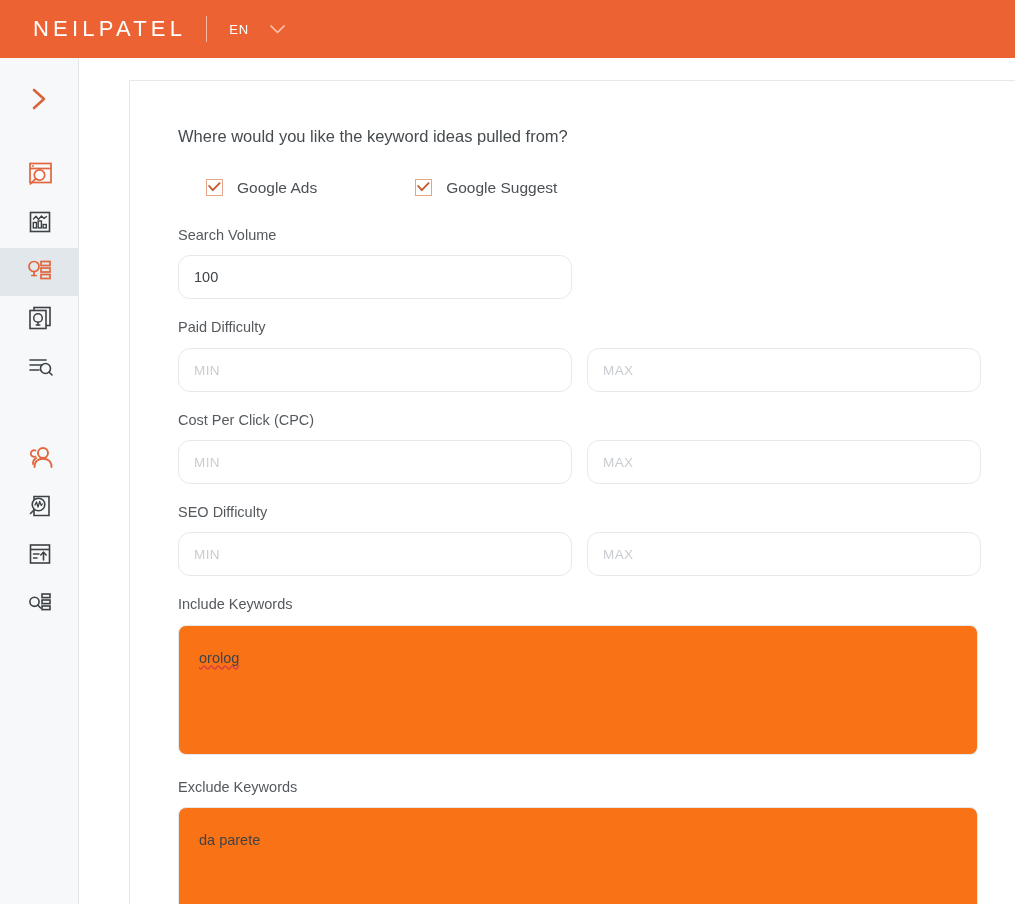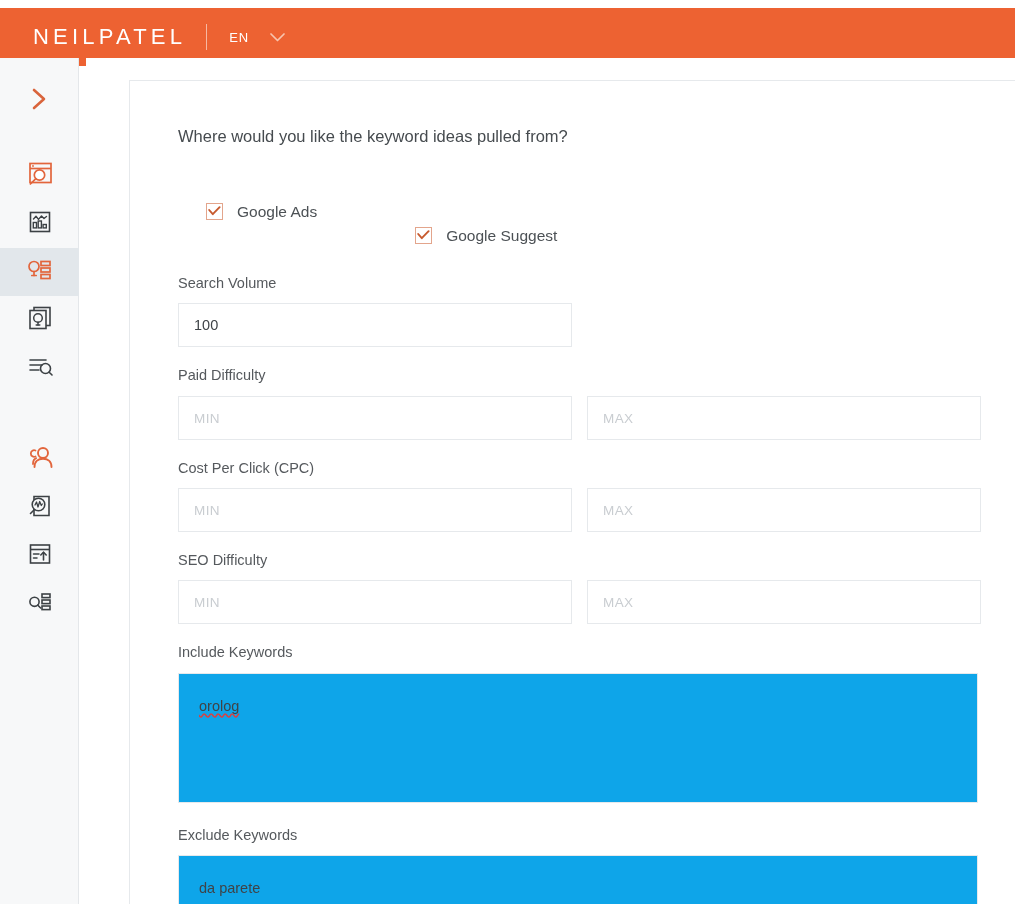--- a/index.html
+++ b/index.html
@@ -11,21 +11,21 @@
     height: 904px;
     overflow: hidden;
     background: #ffffff;
     font-family: "Liberation Sans", sans-serif;
     -webkit-font-smoothing: antialiased;
   }
 
   
   #topbar {
     position: absolute;
-    left: 0; top: 8px;
+    left: 0; top: 0;
     width: 1015px; height: 58px;
     background: #ed6232;
     display: flex;
     align-items: center;
   }
   #brand {
     margin-left: 33px;
     color: #ffffff;
     font-size: 22px;
     letter-spacing: 4.2px;
@@ -116,21 +116,21 @@
     display: flex;
     align-items: center;
     margin-bottom: 31px;
   }
   .check-item {
     display: flex;
     align-items: center;
     cursor: pointer;
     padding-left: 28px;
   }
-  .check-item + .check-item { margin-left: 70px; margin-top: 48px; }
+  .check-item + .check-item { margin-left: 70px; }
   .checkbox {
     width: 17px;
     height: 17px;
     border: 1px solid #e3a58c;
     background: #ffffff;
     box-sizing: border-box;
     display: flex;
     align-items: center;
     justify-content: center;
     flex: none;
@@ -158,41 +158,41 @@
     width: 394px;
     height: 44px;
     border: 1px solid #e6e9ec;
     box-sizing: border-box;
     background: #ffffff;
     font-family: "Liberation Sans", sans-serif;
     font-size: 14.5px;
     color: #3f4347;
     padding: 0 15px;
     outline: none;
-    border-radius: 0;
+    border-radius: 12px;
   }
   .txt::placeholder {
     color: #c9cdd1;
     font-size: 13.5px;
     letter-spacing: 0.4px;
   }
   .area-wrap { margin-bottom: 20px; }
   .area {
     width: 800px;
     height: 130px;
     border: 1px solid #e6e9ec;
     box-sizing: border-box;
-    background: #0ea5e9;
+    background: #f97316;
     font-family: "Liberation Sans", sans-serif;
     font-size: 14.5px;
     color: #3f4347;
     padding: 22px 20px;
     outline: none;
     resize: none;
-    border-radius: 0;
+    border-radius: 8px;
     line-height: 1.4;
     overflow: hidden;
   }
   .area.spell {
     text-decoration: underline wavy #d94040;
     text-decoration-skip-ink: none;
     text-underline-offset: 2px;
   }
 </style>
 </head>

